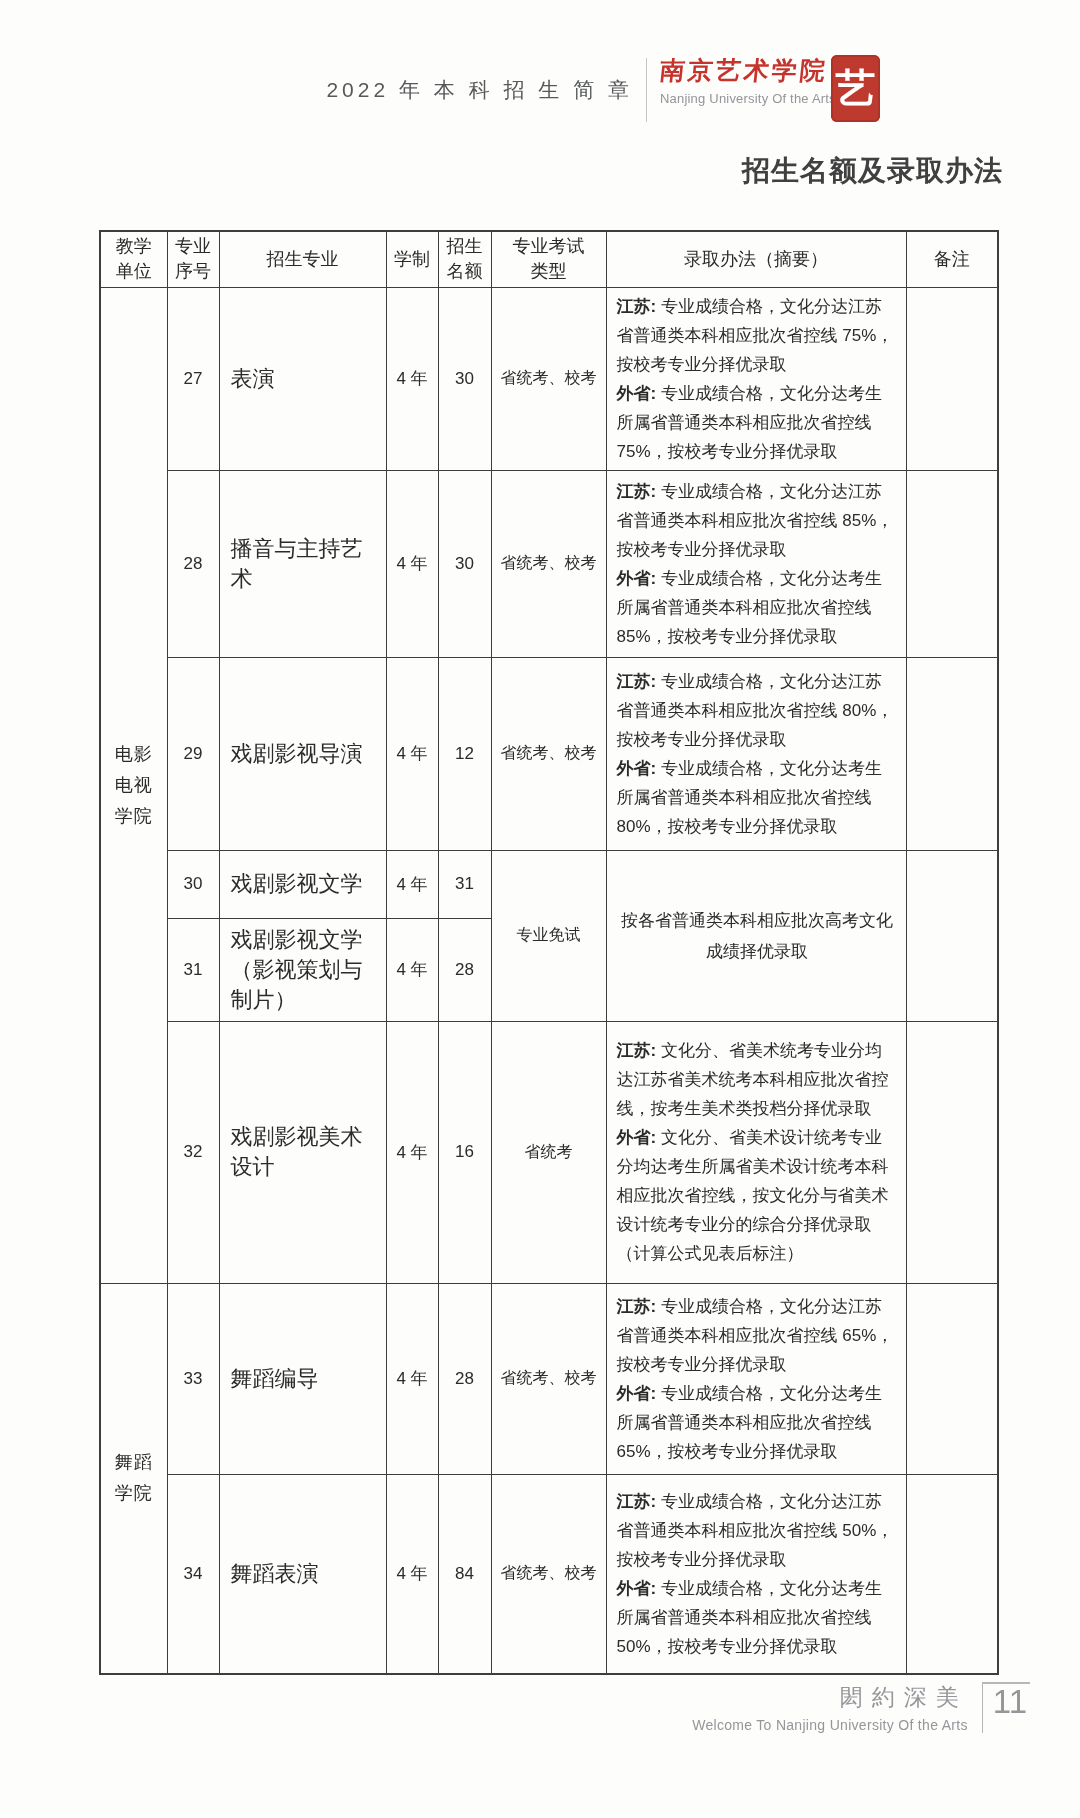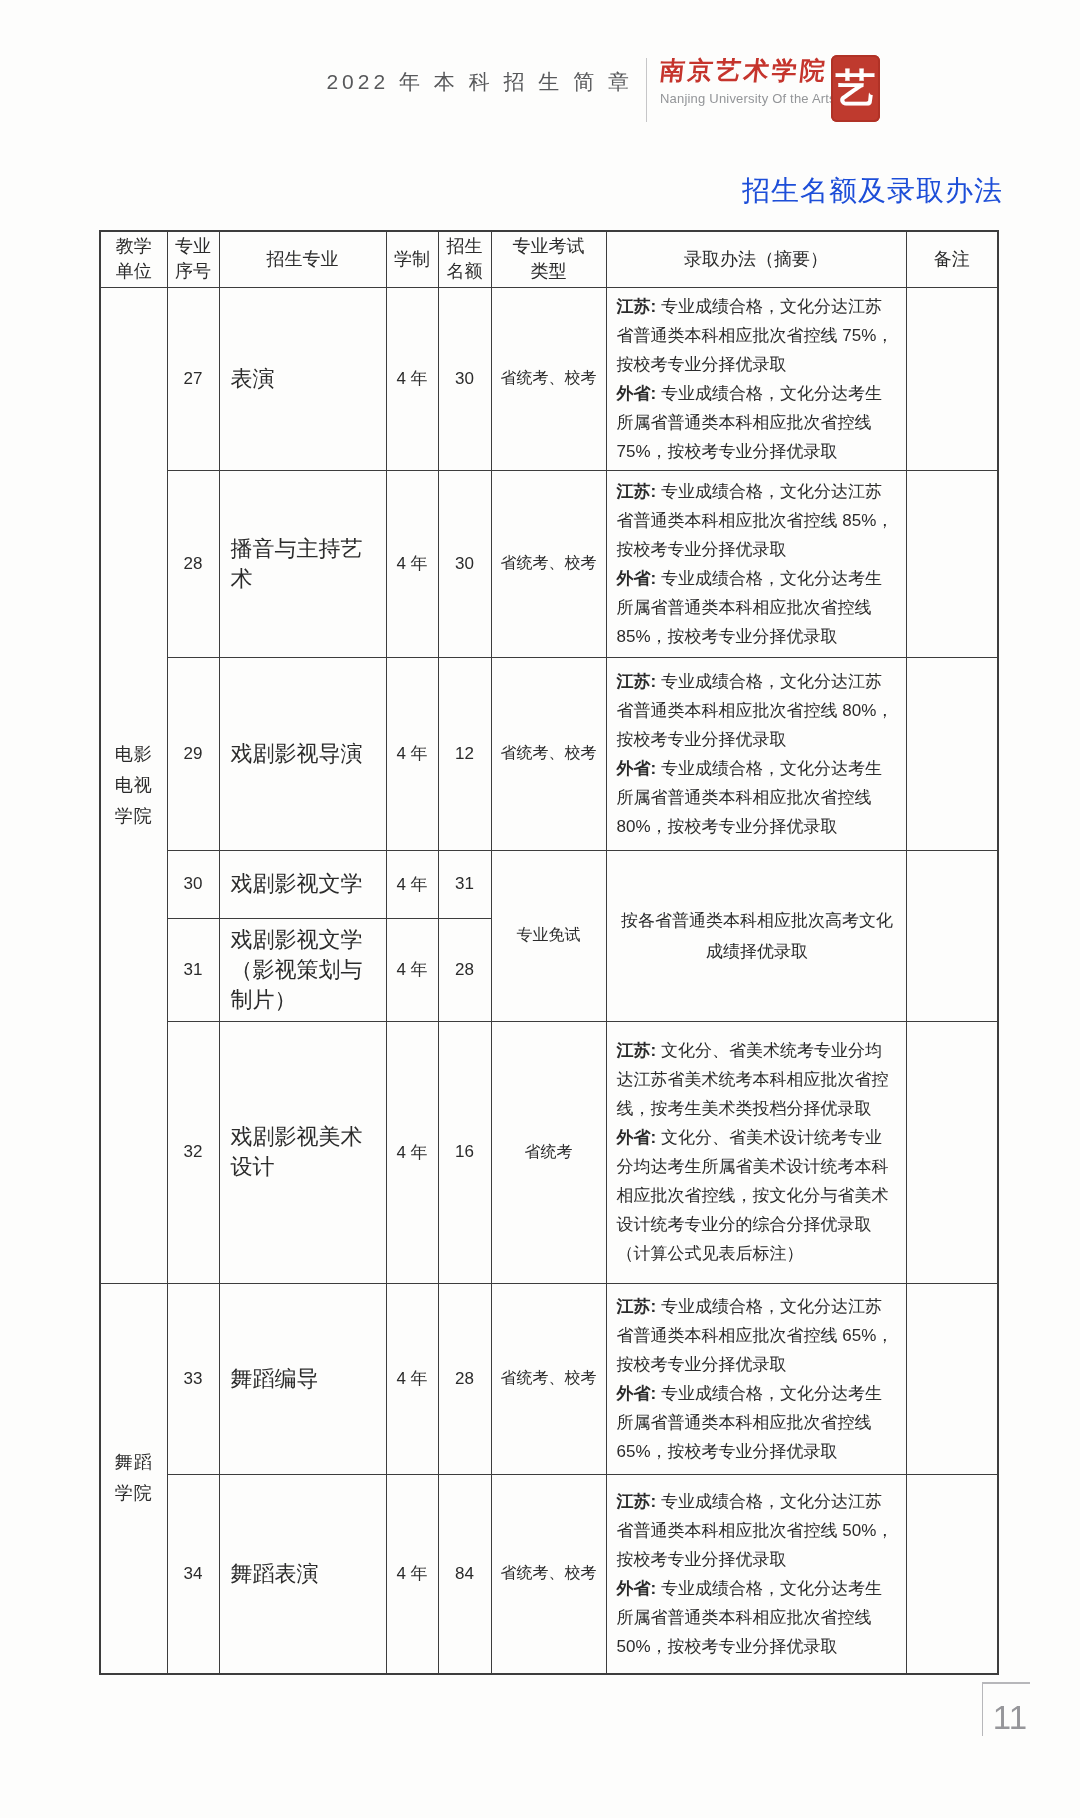--- a/index.html
+++ b/index.html
@@ -2,47 +2,47 @@
 <html><head>
 <meta charset="utf-8">
 <style>
   html,body{margin:0;padding:0;}
   body{
     width:1080px;height:1818px;position:relative;overflow:hidden;
     background:#fdfdfc;color:#2b2b2b;
     font-family:"Liberation Sans","DejaVu Sans",sans-serif;
   }
   
-  .hdr-title{position:absolute;top:68px;right:447px;font-size:21px;letter-spacing:4px;color:#57585a;white-space:nowrap;}
+  .hdr-title{position:absolute;top:76px;right:447px;font-size:21px;letter-spacing:4px;color:#57585a;white-space:nowrap;}
   .hdr-div{position:absolute;left:646px;top:58px;width:1px;height:64px;background:#c6c6c8;}
   .logo{position:absolute;left:660px;top:54px;}
   .logo-cn{color:#c5342c;font-size:25px;font-weight:bold;letter-spacing:3px;transform:skewX(-6deg);font-family:"Liberation Serif","DejaVu Serif",serif;}
   .logo-en{color:#939598;font-size:13px;margin-top:4px;letter-spacing:0.2px;}
   .seal{position:absolute;left:831px;top:55px;width:49px;height:67px;background:#bf3a2e;border-radius:6px;display:flex;align-items:center;justify-content:center;box-shadow:inset 0 0 0 2px #b03226;}
   .seal span{color:#fff;font-size:40px;font-weight:bold;font-family:"Liberation Serif","DejaVu Serif",serif;}
   
-  .sec-title{position:absolute;left:742px;top:172px;font-size:28px;font-weight:normal;color:#1d4ed8;letter-spacing:1px;white-space:nowrap;}
+  .sec-title{position:absolute;left:742px;top:152px;font-size:28px;font-weight:bold;color:#404040;letter-spacing:1px;white-space:nowrap;}
   
   table.adm{position:absolute;left:99px;top:230px;width:898px;border-collapse:collapse;table-layout:fixed;border:2.5px solid #3d3d3d;}
   .adm td,.adm th{border:1.6px solid #3d3d3d;padding:0;text-align:center;vertical-align:middle;color:#2b2b2b;}
   .adm th{font-size:18px;line-height:25px;white-space:pre-line;font-weight:normal;}
   .c-unit{font-size:18px;line-height:31px;white-space:pre-line;letter-spacing:1px;}
   .c-num,.c-dur,.c-quota{font-size:17px;}
   .c-major{text-align:left !important;padding:6px 8px 6px 11px !important;font-size:22px;line-height:30px;}
   .c-exam{font-size:16px;}
   .c-method{text-align:left !important;padding:4px 8px 4px 10px !important;font-size:17px;line-height:29px;}
   .c-method b{font-weight:bold;margin-top:35px;}
   .c-mplain{text-align:left;padding:0 8px 0 10px !important;font-size:17px;line-height:31px;}
   
   .footer{position:absolute;top:1682px;right:50px;display:flex;align-items:stretch;}
   .footer-text{text-align:right;padding-right:14px;}
   .motto{font-size:23px;color:#96969a;letter-spacing:9px;font-family:"Liberation Serif","DejaVu Serif",serif;}
   .welcome{font-size:14px;color:#96969a;margin-top:4px;letter-spacing:0.3px;white-space:nowrap;}
   .fdiv{width:1px;background:#b7b7ba;}
-  .pnum{font-size:33px;color:#96969a;padding:16px 3px 0 10px;border-top:2px solid #b7b7ba;line-height:36px;align-self:flex-start;font-family:"Liberation Sans",sans-serif;}
+  .pnum{font-size:33px;color:#96969a;padding:0 3px 0 10px;border-top:2px solid #b7b7ba;line-height:36px;align-self:flex-start;font-family:"Liberation Sans",sans-serif;}
 </style>
 </head>
 <body>
 
 <div>
   <div class="hdr-title">2022 年 本 科 招 生 简 章</div>
   <div class="hdr-div"></div>
   <div class="logo">
     <div class="logo-cn">南京艺术学院</div>
     <div class="logo-en">Nanjing University Of the Arts</div>
@@ -171,15 +171,19 @@
         <td class="c-method">
           <div><b>江苏:</b> 专业成绩合格，文化分达江苏省普通类本科相应批次省控线 50%，按校考专业分择优录取</div>
           <div><b>外省:</b> 专业成绩合格，文化分达考生所属省普通类本科相应批次省控线 50%，按校考专业分择优录取</div>
         </td>
         <td class="c-note"></td>
       </tr>
     </tbody>
 </table>
 
 <div class="footer">
+  <div class="footer-text">
+    <div class="motto">閎約深美</div>
+    <div class="welcome">Welcome To Nanjing University Of the Arts</div>
+  </div>
   <div class="fdiv"></div>
   <div class="pnum">11</div>
 </div>
 
 </body></html>

